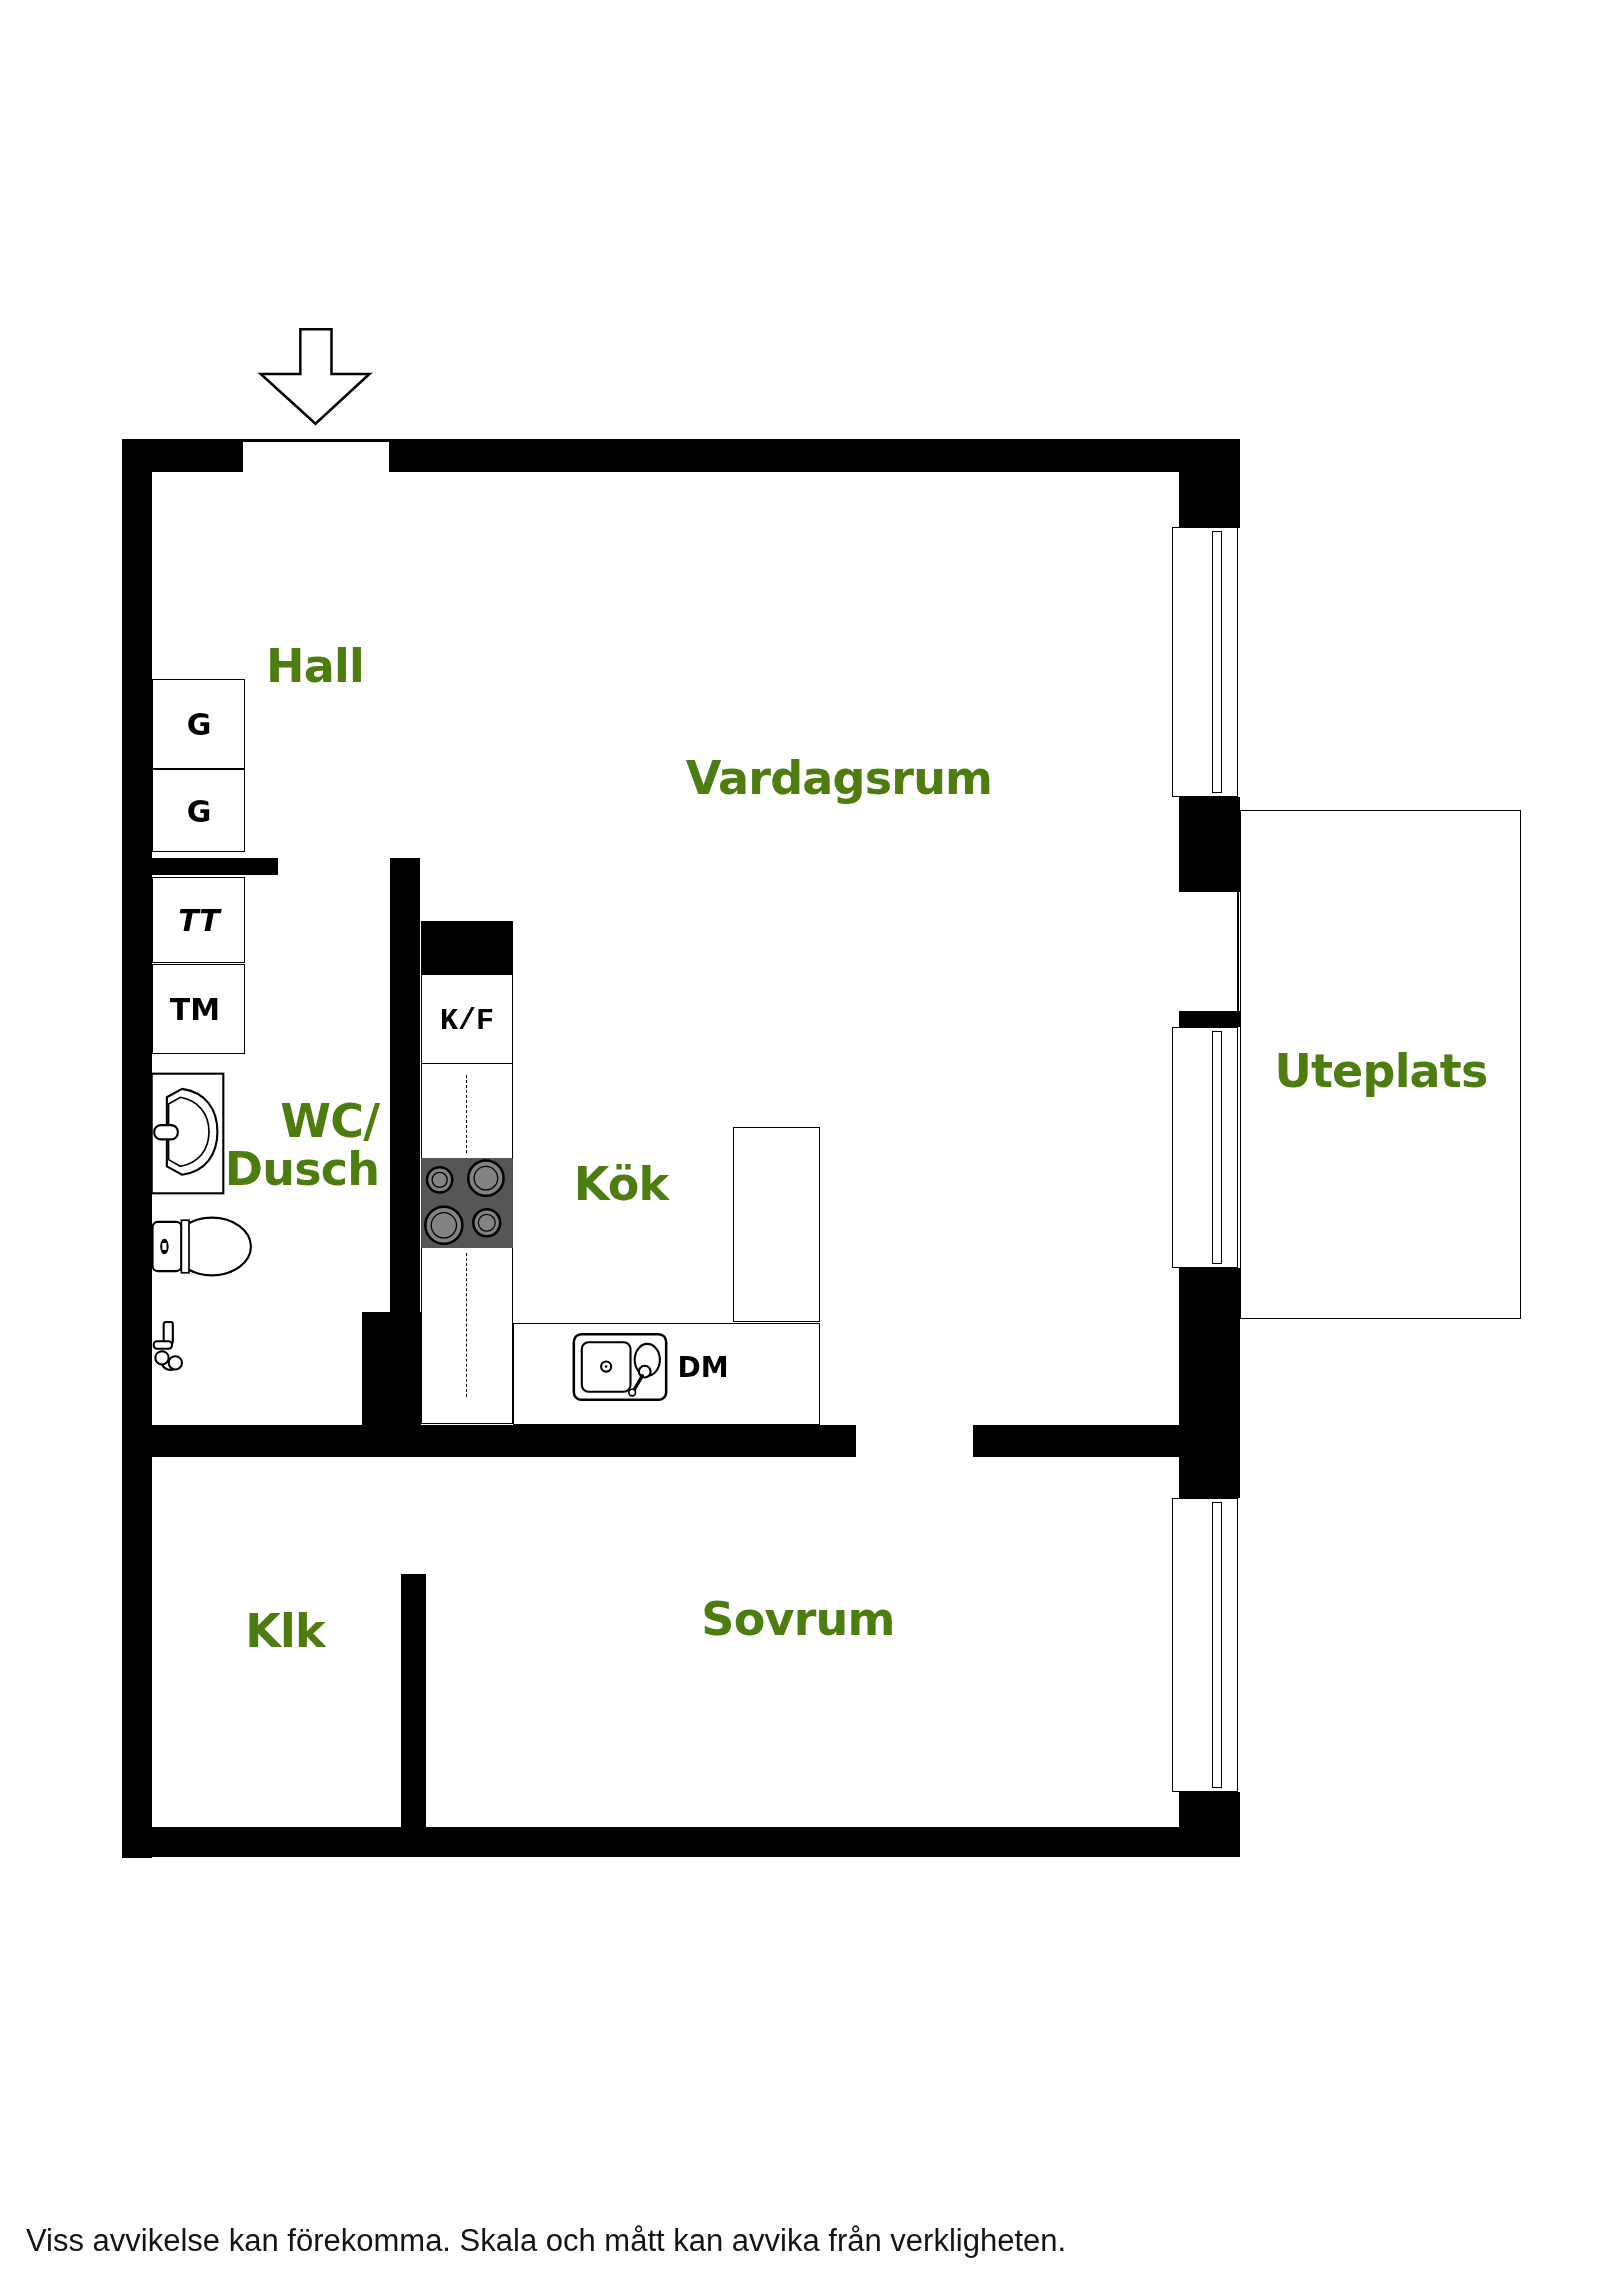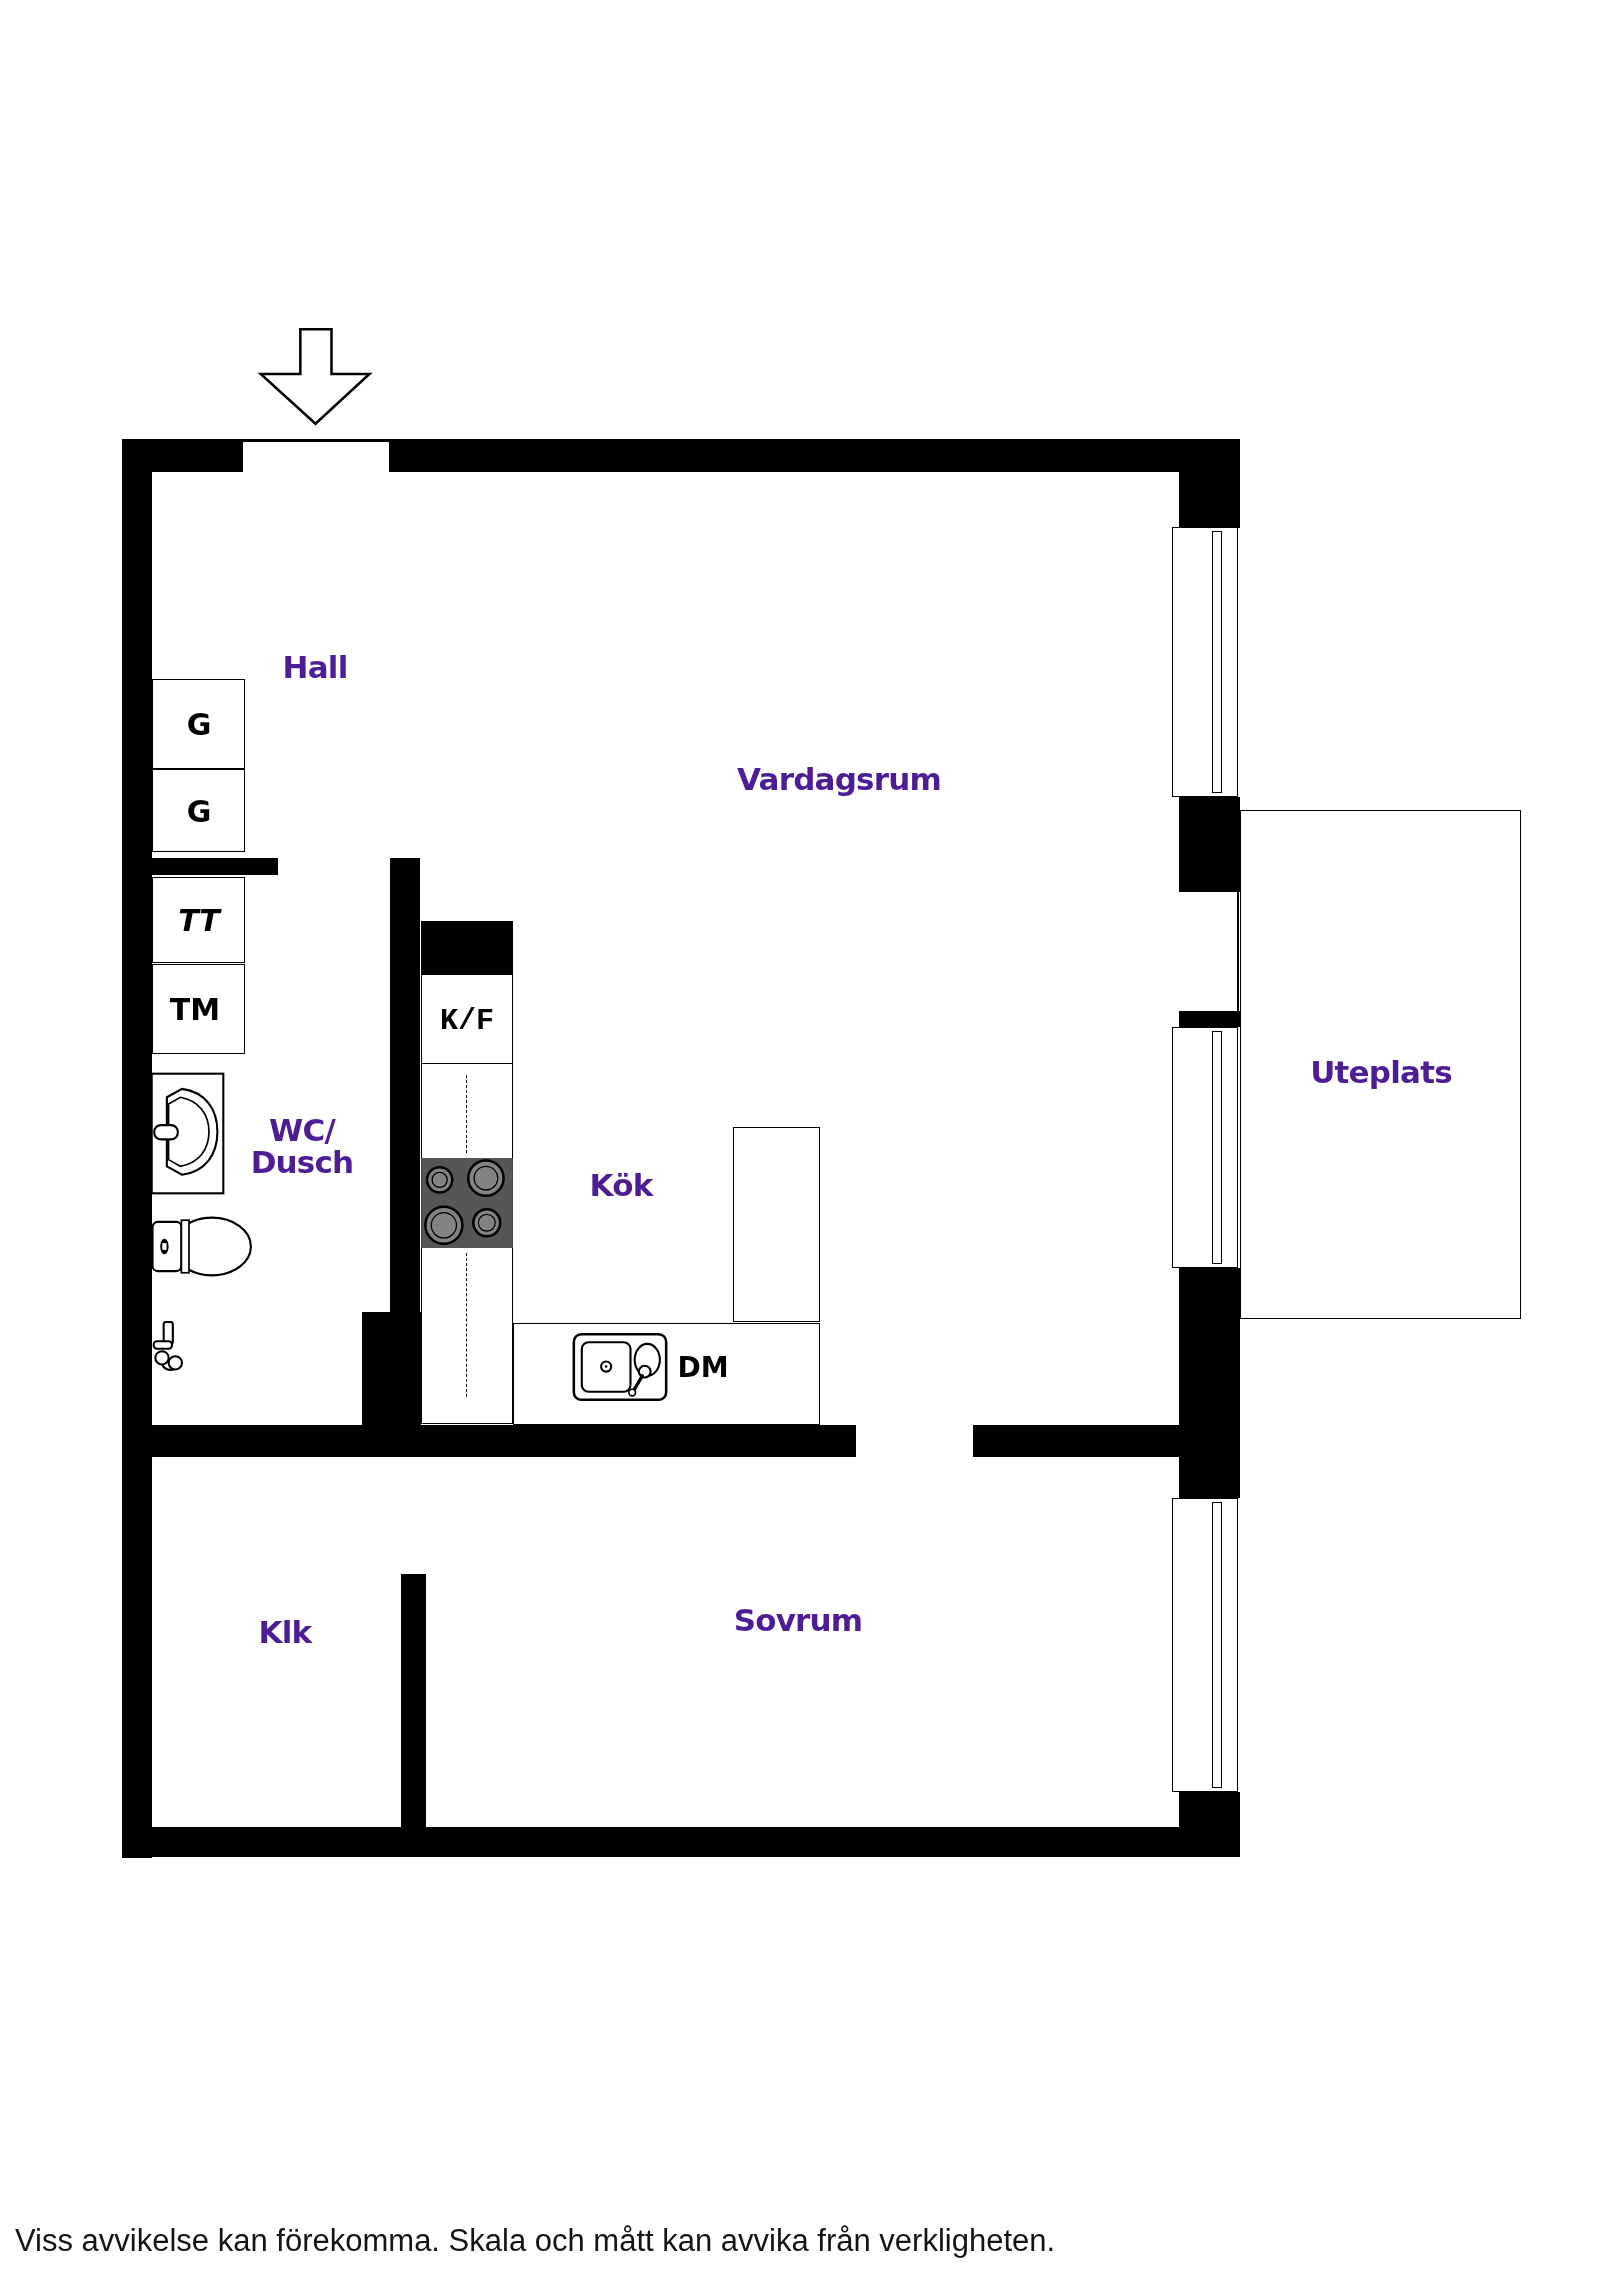--- a/index.html
+++ b/index.html
@@ -4,27 +4,27 @@
 <style>
   html,body{margin:0;padding:0;background:#fff;}
   #canvas{position:relative;width:1623px;height:2295px;background:#fff;overflow:hidden;
           font-family:"DejaVu Sans","Liberation Sans",sans-serif;}
   .abs{position:absolute;}
   .wall{position:absolute;background:var(--wall,#000);}
   .box{position:absolute;background:#fff;border:1.7px solid var(--line,#000);box-sizing:border-box;}
   .thinrect{position:absolute;background:#fff;border:1.7px solid var(--line,#000);box-sizing:border-box;}
   .window{position:absolute;left:1172px;width:66px;background:#fff;border:1.7px solid var(--line,#000);box-sizing:border-box;}
   .window .glass{position:absolute;left:39px;width:10px;top:3.4px;bottom:3.4px;border:1.7px solid var(--line,#000);box-sizing:border-box;background:#fff;}
-  .roomlabel{position:absolute;transform:translate(-50%,-50%);font-weight:bold;font-size:31px;
-             letter-spacing:-0.8px;color:#4c1d95;white-space:nowrap;text-align:center;line-height:1.04;}
+  .roomlabel{position:absolute;transform:translate(-50%,-50%);font-weight:bold;font-size:46px;
+             letter-spacing:-0.8px;color:#4d7c0f;white-space:nowrap;text-align:right;line-height:1.04;}
   .boxlabel{position:absolute;transform:translate(-50%,-50%);font-weight:bold;font-size:30px;
             color:#000;white-space:nowrap;}
   .dashedline{position:absolute;width:0;border-left:1.7px dashed #000;}
   .edge-line{position:absolute;background:#000;}
-  #disclaimer{position:absolute;left:15px;top:2223px;font-family:"Liberation Sans",sans-serif;
+  #disclaimer{position:absolute;left:26px;top:2223px;font-family:"Liberation Sans",sans-serif;
               font-size:31px;color:#141414;white-space:nowrap;font-weight:400;}
   svg{display:block;}
 </style>
 </head>
 <body>
 
 <div id="canvas" style="--wall: #000000; --line: #000000;">
 
   <svg class="abs" style="left:254px;top:325px;" width="123" height="103" viewBox="0 0 146 122">
     <polygon points="55,5 92,5 92,58 137,58 73,117 8,58 55,58" fill="#fff" stroke="#000" stroke-width="3"></polygon>

